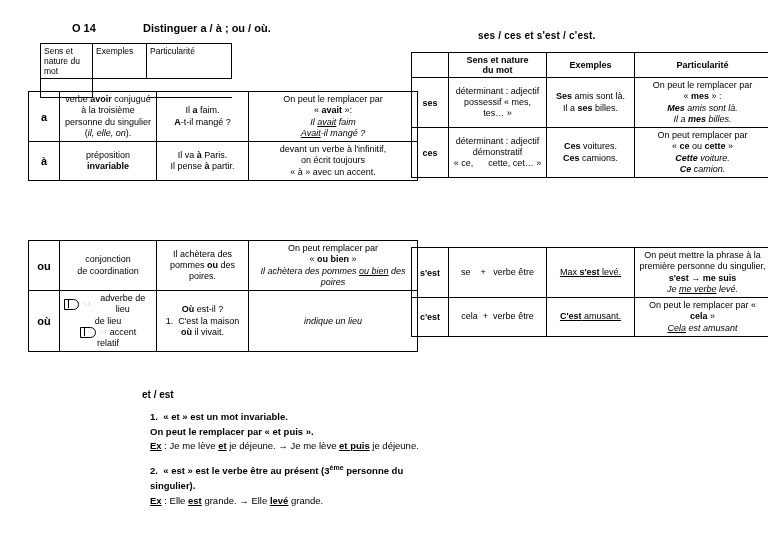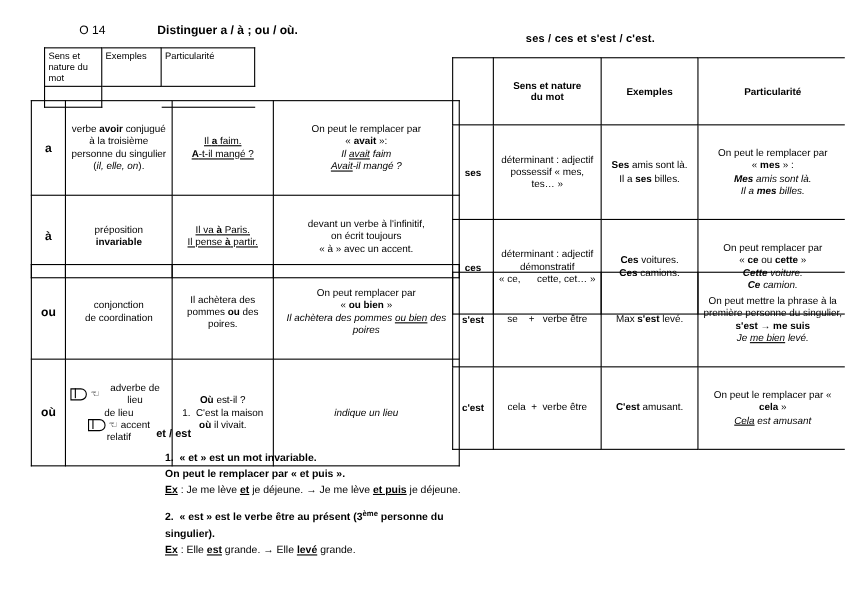--- a/index.html
+++ b/index.html
@@ -19,21 +19,21 @@
   .page {
     position: relative;
     width: 768px;
     height: 543px;
   }
   .abs { position: absolute; }
 
   
   #doc-code {
     left: 72px; top: 22px;
-    font-weight: normal;
+    font-weight: bold;
     font-size: 11px;
   }
   #doc-title {
     left: 143px; top: 22px;
     font-weight: bold;
     font-size: 11px;
   }
   #right-title {
     left: 478px; top: 30px;
     font-weight: bold;
@@ -41,21 +41,21 @@
     letter-spacing: 0.2px;
   }
 
   
   table.grid {
     border-collapse: collapse;
     table-layout: fixed;
   }
   table.grid td, table.grid th {
     border: 1px solid #000000;
-    padding: 20px 4px;
+    padding: 2px 4px;
     vertical-align: middle;
     font-size: 9px;
     font-weight: normal;
     text-align: center;
   }
   table.grid th {
     font-weight: bold;
   }
   .legend-tbl td {
     border: 1px solid #000000;
@@ -85,21 +85,21 @@
   #legend-table td.c3 { width: 78px; }
   #legend-table tr.empty td { height: 14px; border-top: none; }
 
   
   #table-a {
     left: 28px; top: 91px;
     width: 357px;
   }
   #table-a td.k { width: 22px; font-weight: bold; font-size: 11px; }
   #table-a td.c1 { width: 88px; }
-  #table-a td.c2 { width: 83px; text-decoration: underline; }
+  #table-a td.c2 { width: 83px; }
   #table-a td.c3 { width: 160px; }
 
   
   #table-ou {
     left: 28px; top: 240px;
     width: 357px;
   }
   #table-ou td.k { width: 22px; font-weight: bold; font-size: 11px; }
   #table-ou td.c1 { width: 88px; }
   #table-ou td.c2 { width: 83px; }
@@ -115,21 +115,21 @@
   #table-ses td.c2, #table-ses th.c2 { width: 79px; }
   #table-ses td.c3, #table-ses th.c3 { width: 127px; }
 
   
   #table-sest {
     left: 411px; top: 247px;
     width: 327px;
   }
   #table-sest td.k { width: 28px; font-weight: bold; }
   #table-sest td.c1 { width: 89px; }
-  #table-sest td.c2 { width: 79px; }
+  #table-sest td.c2 { width: 79px; text-decoration: underline; }
   #table-sest td.c3 { width: 127px; }
 
   
   #et-est-title {
     left: 142px; top: 389px;
     font-weight: bold;
     font-size: 10px;
   }
   #bottom-block {
     left: 150px; top: 410px;
@@ -292,21 +292,21 @@
     <tbody>
         <tr>
       <td class="k">s'est</td>
       <td class="c1 lh left">
         se&nbsp;&nbsp;&nbsp; +&nbsp;&nbsp; verbe être
       </td>
       <td class="c2 lh">
         Max <b>s'est</b> levé.
       </td>
       <td class="c3 lh left">
-        On peut mettre la phrase à la première personne du singulier, <b>s'est → me suis</b><br><i>Je <u>me bien</u> levé.</i>
+        On peut mettre la phrase à la première personne du singulier, <b>s'est → me suis</b><br><i>Je <u>me verbe</u> levé.</i>
       </td>
     </tr>
     <tr>
       <td class="k">c'est</td>
       <td class="c1 lh left">
         cela&nbsp; +&nbsp; verbe être
       </td>
       <td class="c2 lh">
         <b>C'est</b> amusant.
       </td>

